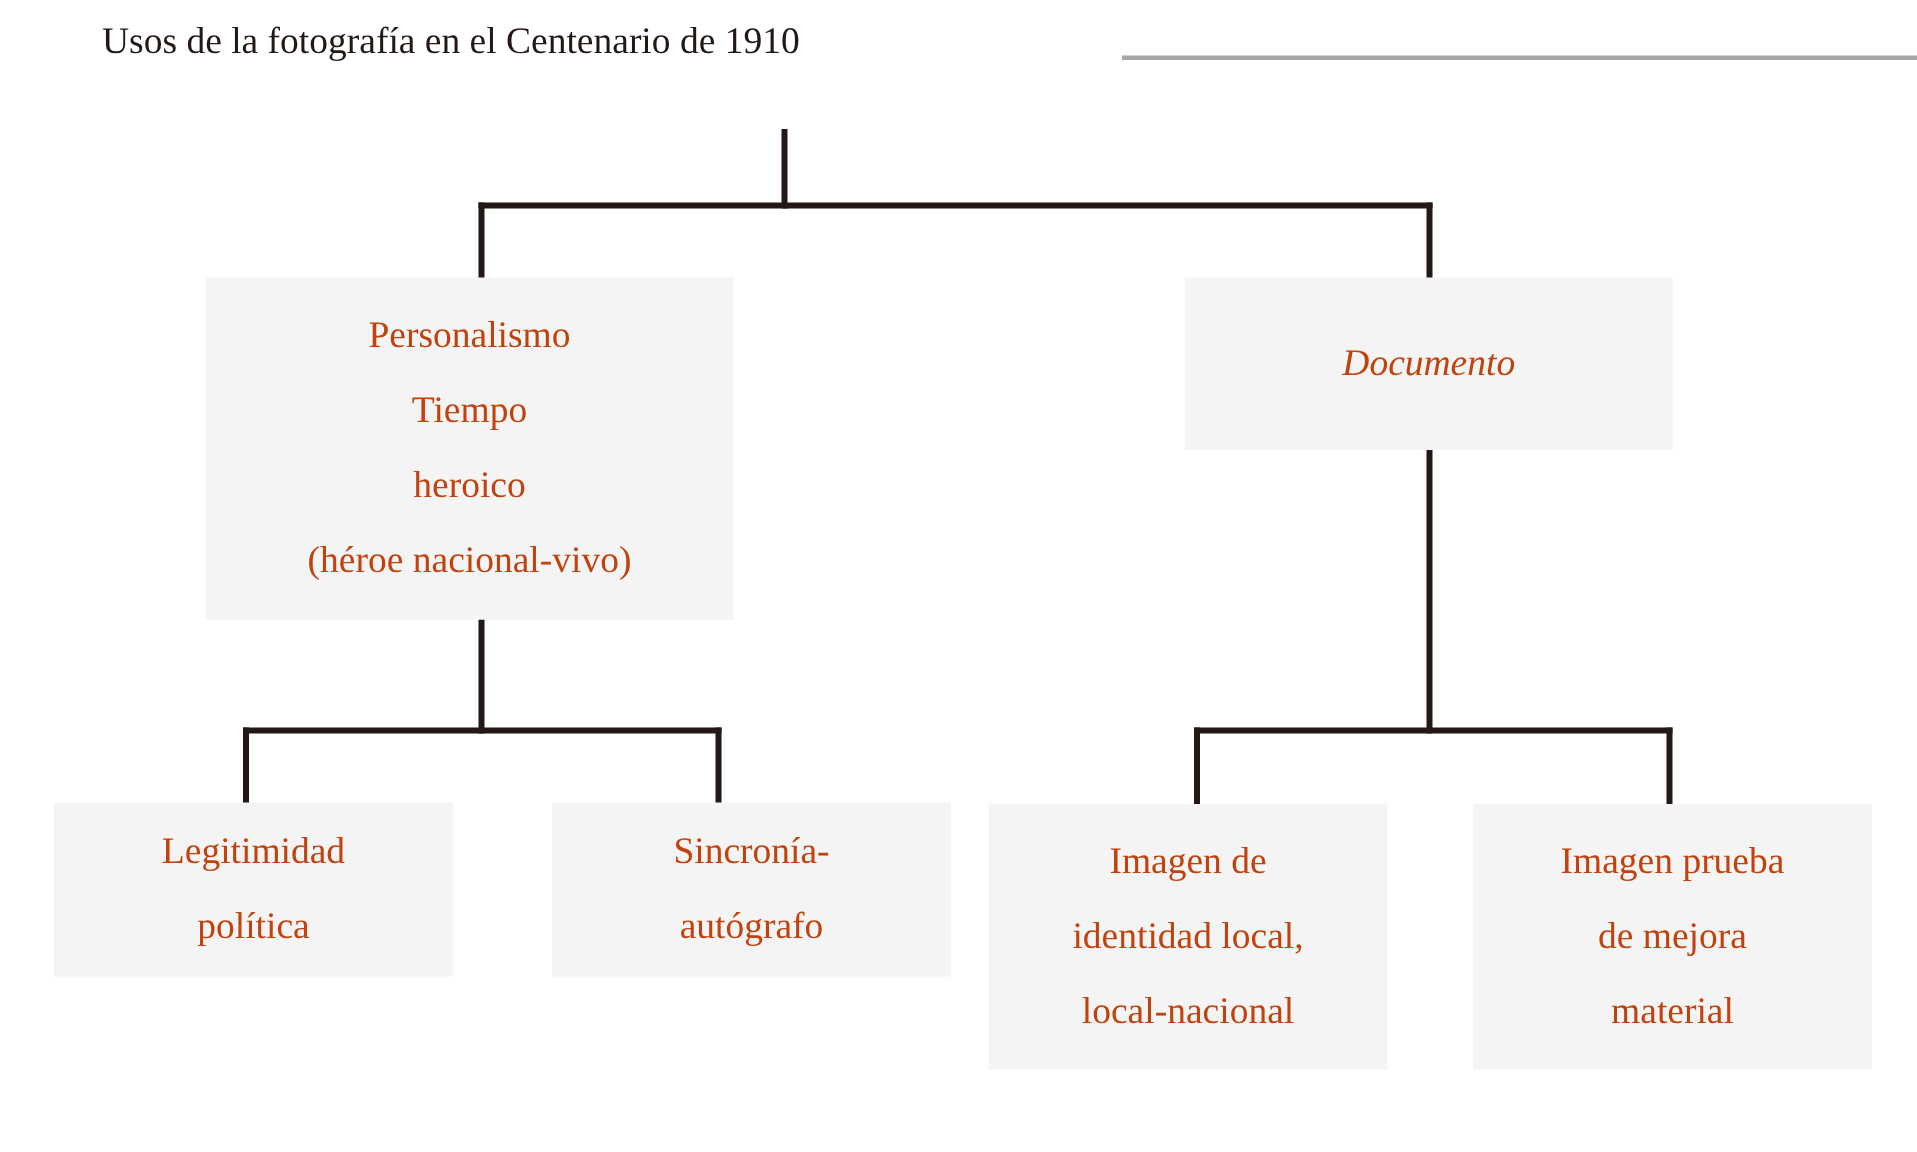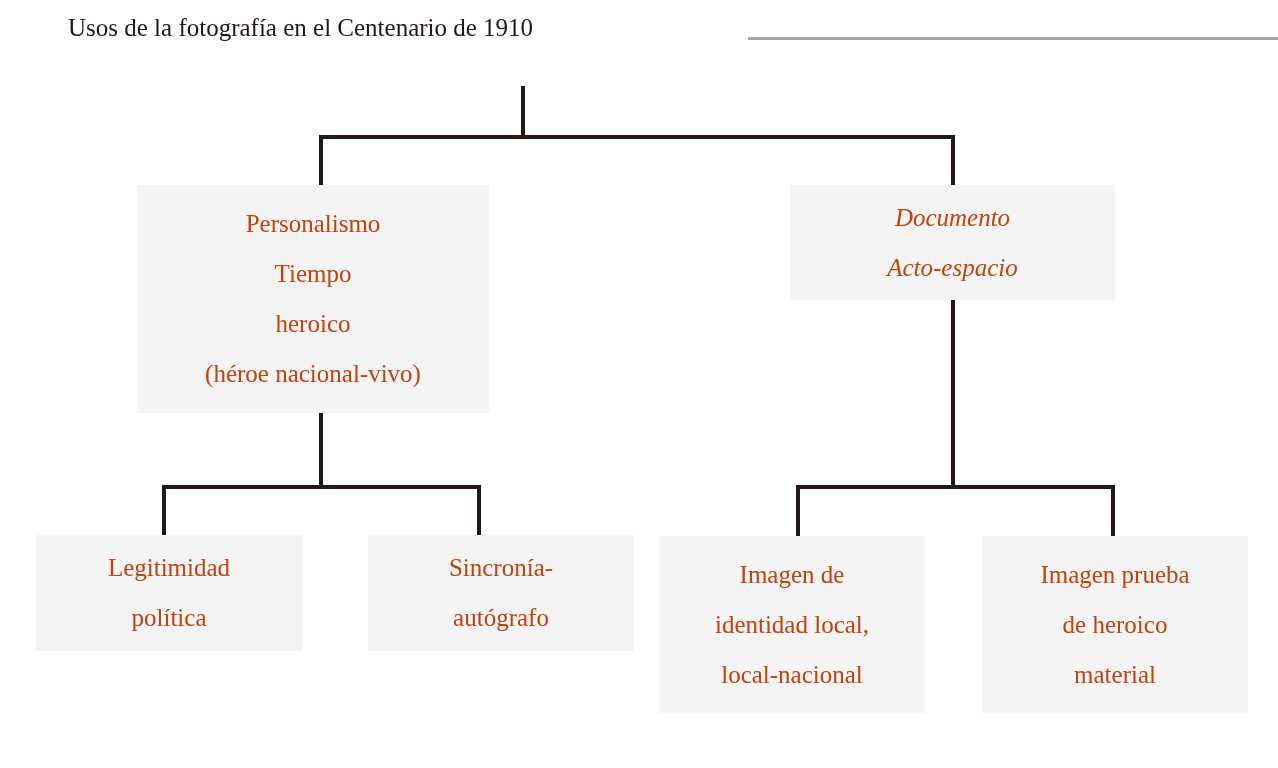--- a/index.html
+++ b/index.html
@@ -160,38 +160,37 @@
 
   <div class="node" id="node-personalismo" style="background: rgb(244, 244, 244);">
     <span class="node-line">Personalismo</span>
     <span class="node-line">Tiempo</span>
     <span class="node-line">heroico</span>
     <span class="node-line">(héroe nacional-vivo)</span>
   </div>
 
   <div class="node" id="node-documento" style="background: rgb(244, 244, 244);">
     <span class="node-line">Documento</span>
-    <span class="node-line">Acto-espacio</span>
   </div>
 
   <div class="node" id="node-legitimidad" style="background: rgb(244, 244, 244);">
     <span class="node-line">Legitimidad</span>
     <span class="node-line">política</span>
   </div>
 
   <div class="node" id="node-identidad" style="background: rgb(244, 244, 244);">
     <span class="node-line">Imagen de</span>
     <span class="node-line">identidad local,</span>
     <span class="node-line">local-nacional</span>
   </div>
 
   <div class="node" id="node-sincronia" style="background: rgb(244, 244, 244);">
     <span class="node-line">Sincronía-</span>
     <span class="node-line">autógrafo</span>
   </div>
 
   <div class="node" id="node-prueba" style="background: rgb(244, 244, 244);">
     <span class="node-line">Imagen prueba</span>
-    <span class="node-line">de heroico</span>
+    <span class="node-line">de mejora</span>
     <span class="node-line">material</span>
   </div>
 
 </div>
 
 </body></html>

